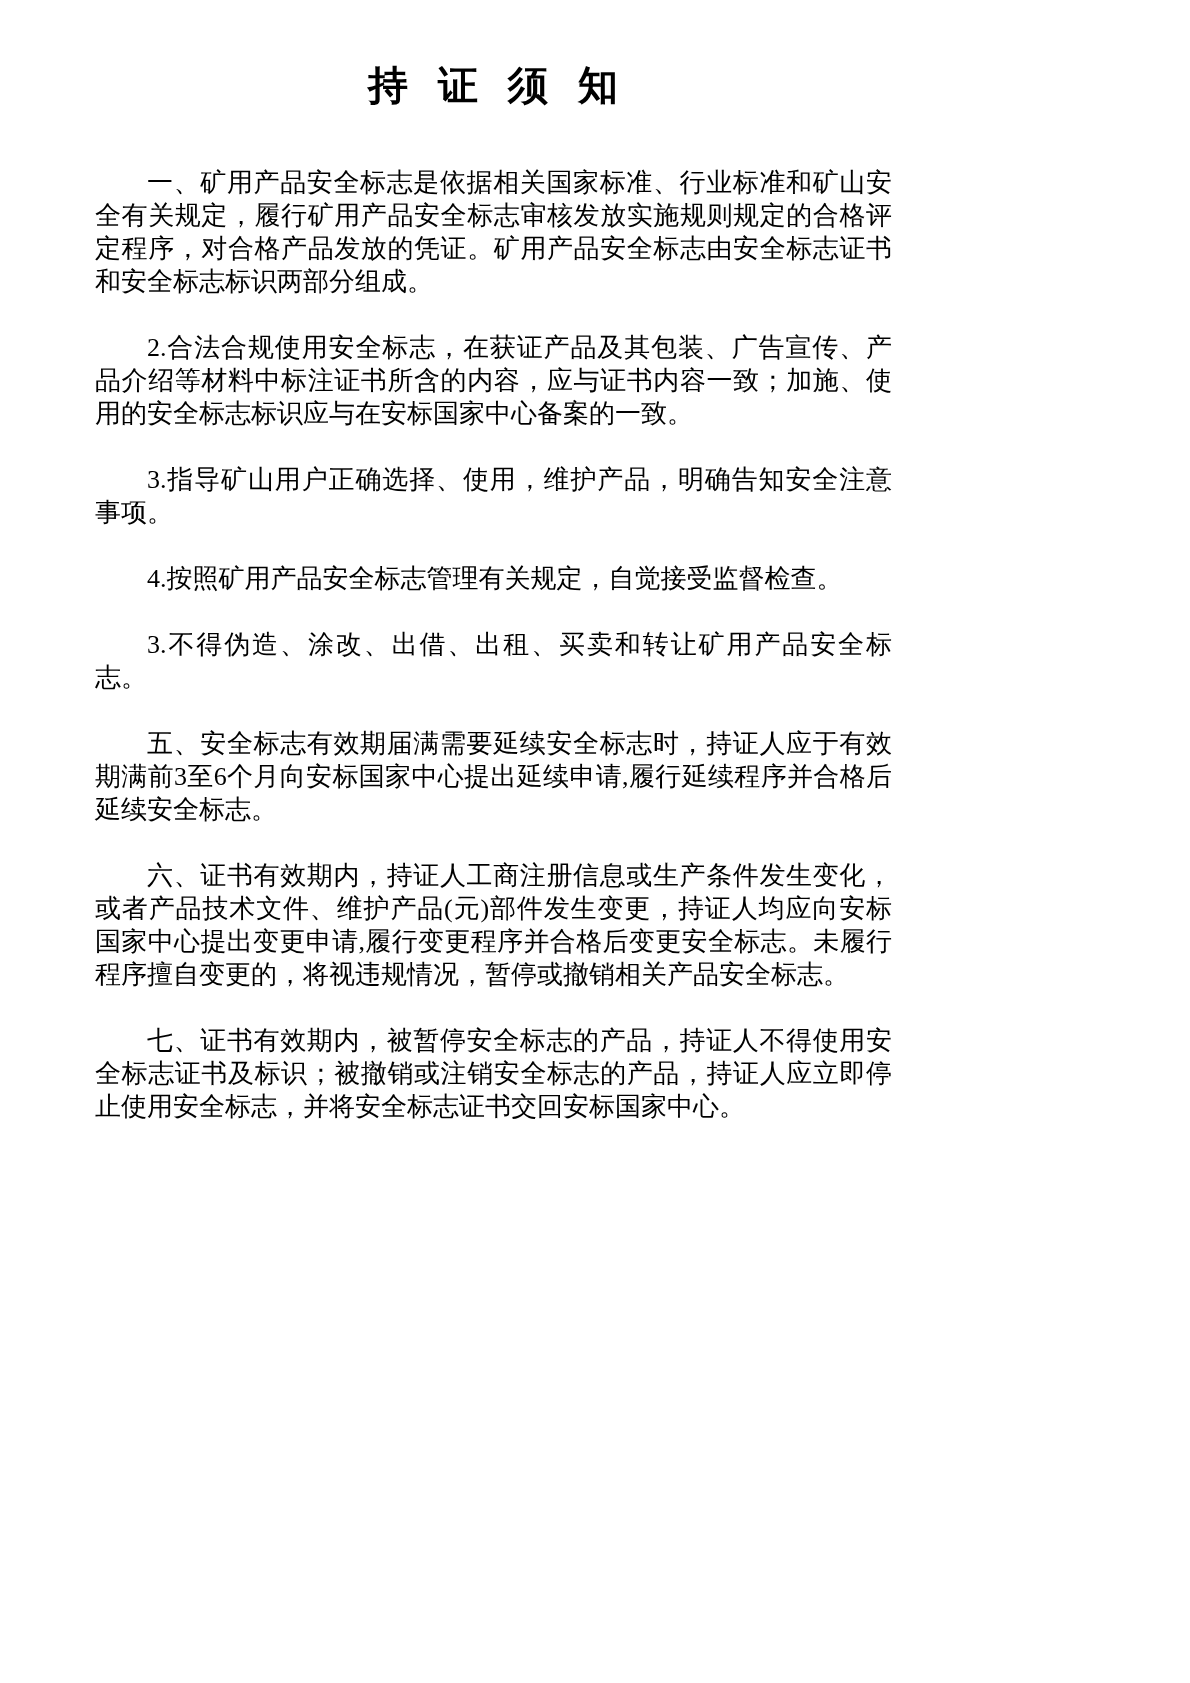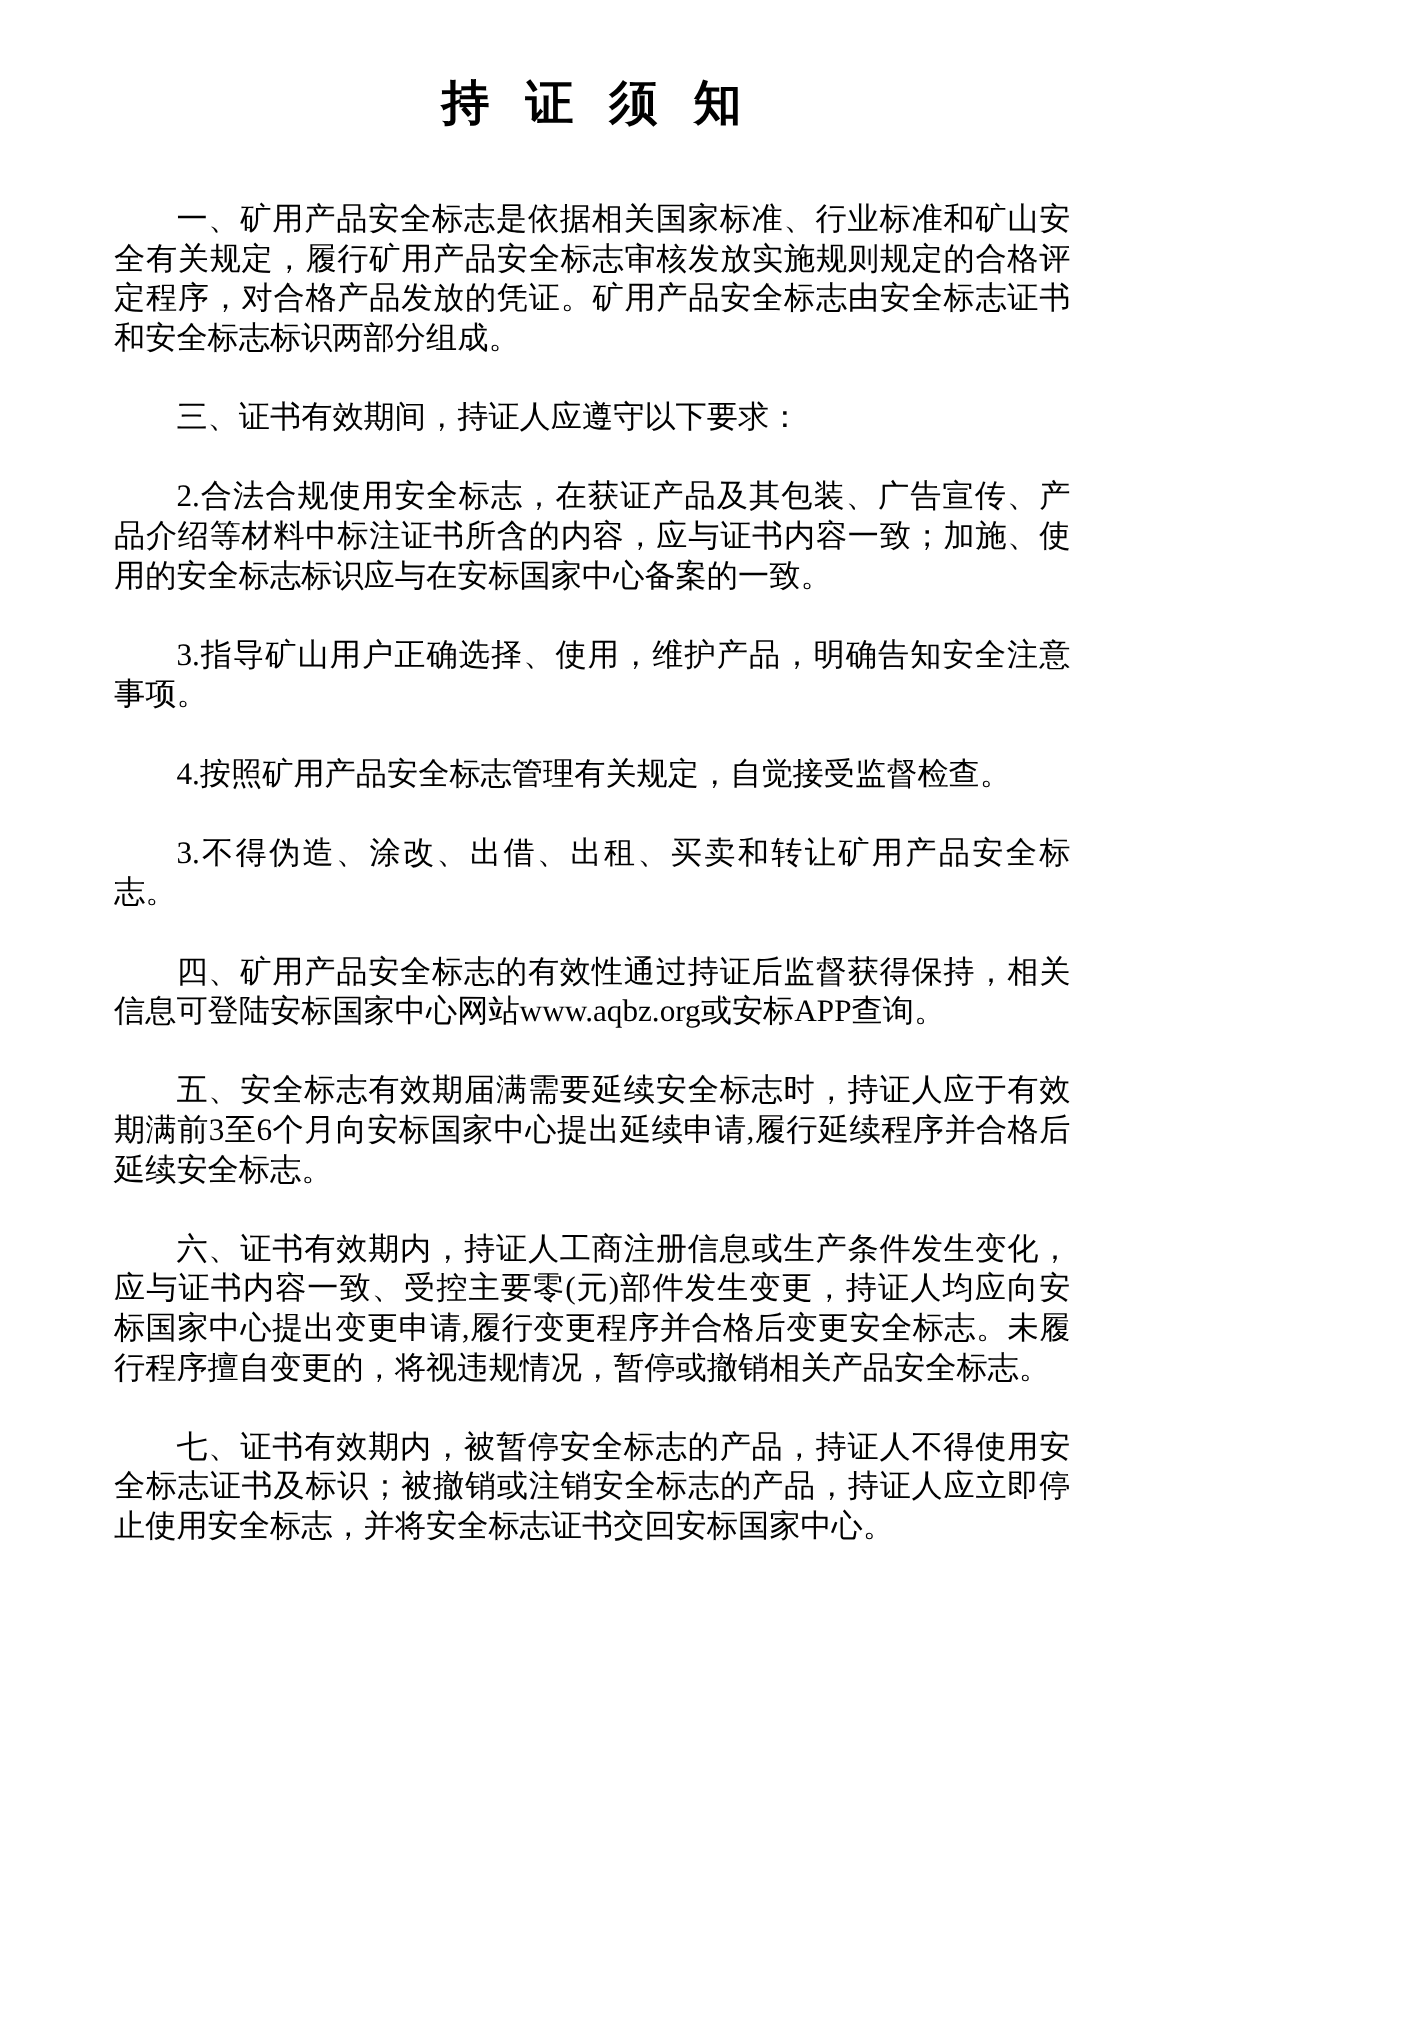--- a/index.html
+++ b/index.html
@@ -42,23 +42,21 @@
   }
 </style>
 </head>
 <body>
 
 <div class="page">
   <h1 class="doc-title">持 证 须 知</h1>
 
   <div class="doc-body">
     <p>一、矿用产品安全标志是依据相关国家标准、行业标准和矿山安全有关规定，履行矿用产品安全标志审核发放实施规则规定的合格评定程序，对合格产品发放的凭证。矿用产品安全标志由安全标志证书和安全标志标识两部分组成。</p>
-    <p>三、证书有效期间，持证人应遵守以下要求：</p>
     <p>2.合法合规使用安全标志，在获证产品及其包装、广告宣传、产品介绍等材料中标注证书所含的内容，应与证书内容一致；加施、使用的安全标志标识应与在安标国家中心备案的一致。</p>
     <p>3.指导矿山用户正确选择、使用，维护产品，明确告知安全注意事项。</p>
     <p>4.按照矿用产品安全标志管理有关规定，自觉接受监督检查。</p>
     <p>3.不得伪造、涂改、出借、出租、买卖和转让矿用产品安全标志。</p>
-    <p>四、矿用产品安全标志的有效性通过持证后监督获得保持，相关信息可登陆安标国家中心网站www.aqbz.org或安标APP查询。</p>
     <p>五、安全标志有效期届满需要延续安全标志时，持证人应于有效期满前3至6个月向安标国家中心提出延续申请,履行延续程序并合格后延续安全标志。</p>
-    <p>六、证书有效期内，持证人工商注册信息或生产条件发生变化，应与证书内容一致、受控主要零(元)部件发生变更，持证人均应向安标国家中心提出变更申请,履行变更程序并合格后变更安全标志。未履行程序擅自变更的，将视违规情况，暂停或撤销相关产品安全标志。</p>
+    <p>六、证书有效期内，持证人工商注册信息或生产条件发生变化，或者产品技术文件、维护产品(元)部件发生变更，持证人均应向安标国家中心提出变更申请,履行变更程序并合格后变更安全标志。未履行程序擅自变更的，将视违规情况，暂停或撤销相关产品安全标志。</p>
     <p>七、证书有效期内，被暂停安全标志的产品，持证人不得使用安全标志证书及标识；被撤销或注销安全标志的产品，持证人应立即停止使用安全标志，并将安全标志证书交回安标国家中心。</p>
   </div>
 </div>
 
 </body></html>

